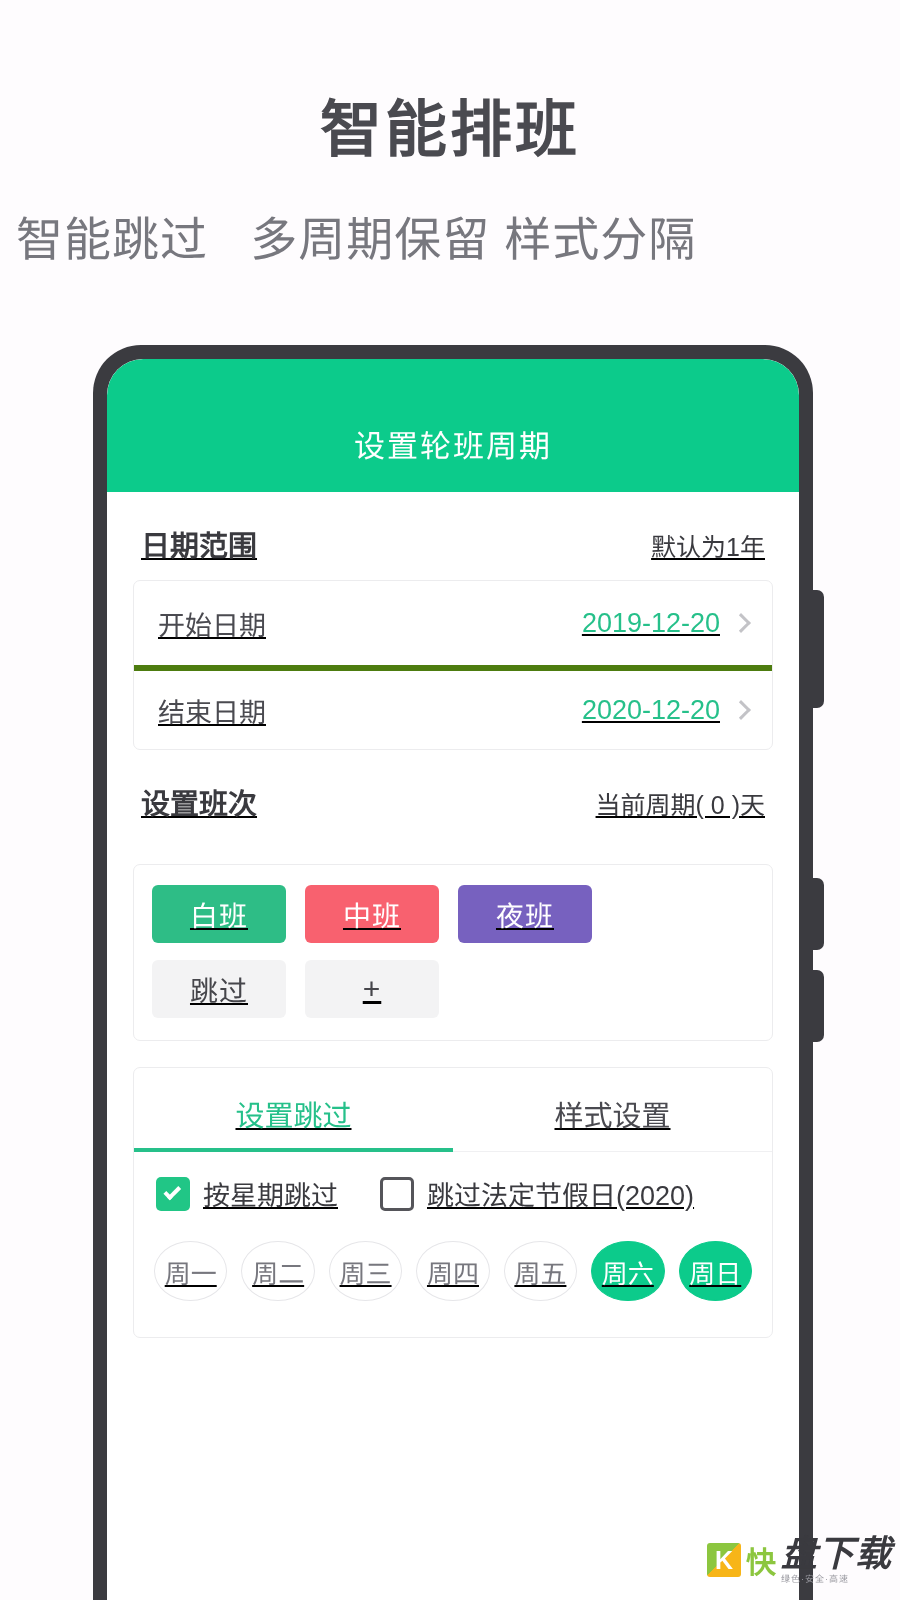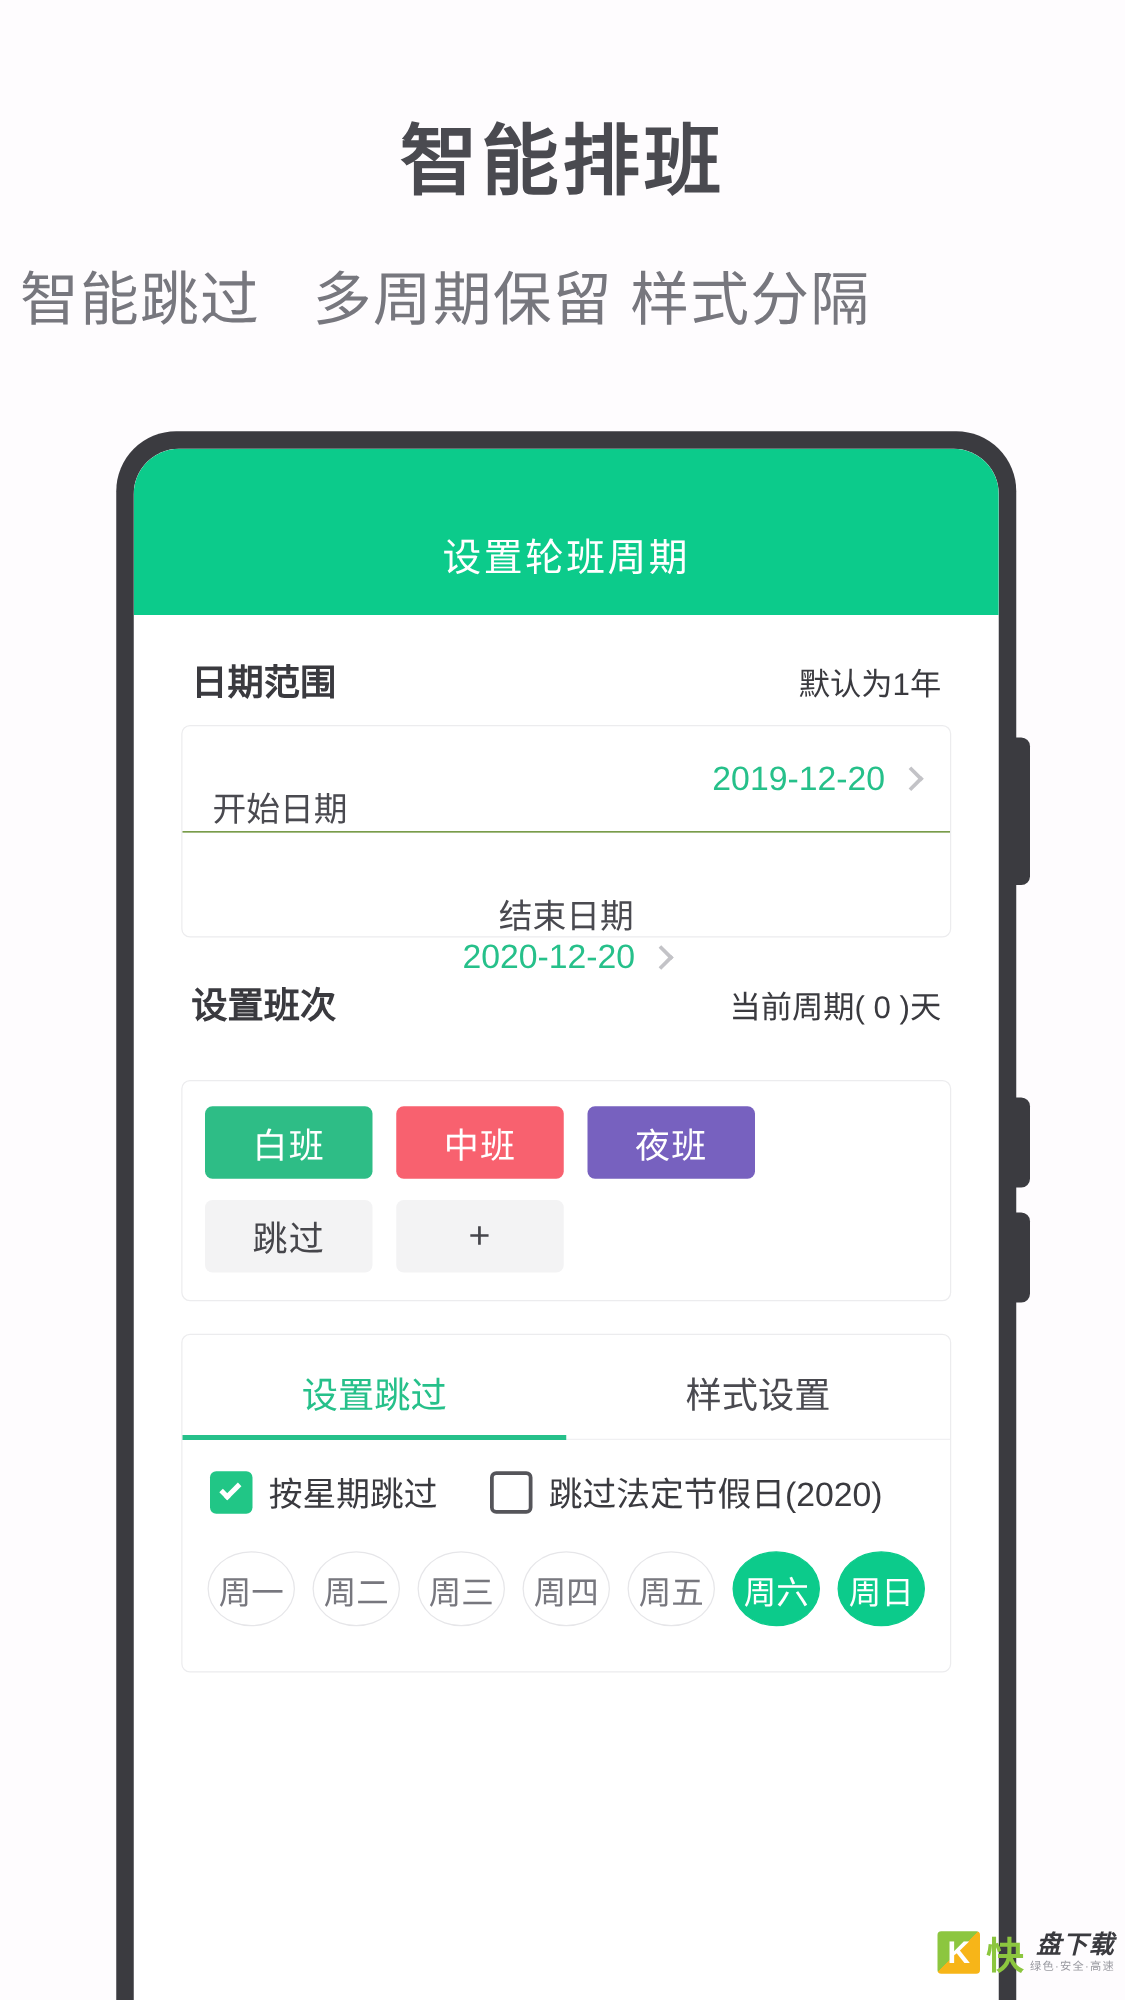--- a/index.html
+++ b/index.html
@@ -52,39 +52,39 @@
   
   .appbar {
     height:133px; background:#0ccb8b;
     border-radius:36px 36px 0 0;
     display:flex; align-items:flex-end; justify-content:center;
     padding-bottom:26px;
   }
   .appbar-title { color:#ffffff; font-size:31px; letter-spacing:2px; }
 
   
-  .content { padding:0 38px; }
+  .content { padding:0 26px;text-decoration:underline; }
 
   .section-head {
     display:flex; align-items:baseline; justify-content:space-between;
     padding:30px 8px 16px 8px;
   }
   .section-title { font-size:29px; color:#3a3a3f; font-weight:bold; }
   .section-note  { font-size:25px; color:#3a3a3f; }
 
   .card {
     border:1px solid #ececee; border-radius:7px; background:#fff;
   }
 
   .row {
     display:flex; align-items:center; justify-content:space-between;
     height:84px; padding:0 24px;
   }
-  .row + .row { border-top:1px solid #4d7c0f;flex-direction:column; }
-  .row-label { font-size:27px; color:#4a4a50;margin-top:45px; }
+  .row + .row { border-top:6px solid #4d7c0f; }
+  .row-label { font-size:27px; color:#4a4a50; }
   .row-right { display:flex; align-items:center; gap:14px; }
   .row-value { font-size:27px; color:#26c08a; }
   .chev {
     width:14px; height:14px;
     border-top:3px solid #c3c3c7; border-right:3px solid #c3c3c7;
     transform:rotate(45deg);
   }
 
   
   .preview {
@@ -159,21 +159,21 @@
     background:linear-gradient(135deg,#8cc63f 0%,#8cc63f 48%,#f7b518 48%,#f7b518 100%);
     border-radius:3px;
   }
   .wm-logo::after {
     content:"K"; position:absolute; inset:0;
     display:flex; align-items:center; justify-content:center;
     color:#fff; font-size:25px; font-weight:bold;
   }
   .wm-kuai { color:#8cc63f; font-size:30px; font-weight:bold; }
   .wm-text { display:flex; flex-direction:column; line-height:1; }
-  .wm-main { color:#3a3a3f; font-size:20px; font-weight:bold; font-style:italic; letter-spacing:1px;text-align:right; }
+  .wm-main { color:#3a3a3f; font-size:36px; font-weight:bold; font-style:italic; letter-spacing:1px; }
   .wm-tag  { color:#9a9aa1; font-size:9px; letter-spacing:1px; margin-top:3px; }
 </style>
 </head>
 <body>
 
 <div class="page">
 
   <div class="promo-title">智能排班</div>
   <div class="promo-sub">智能跳过   多周期保留 样式分隔</div>
 

